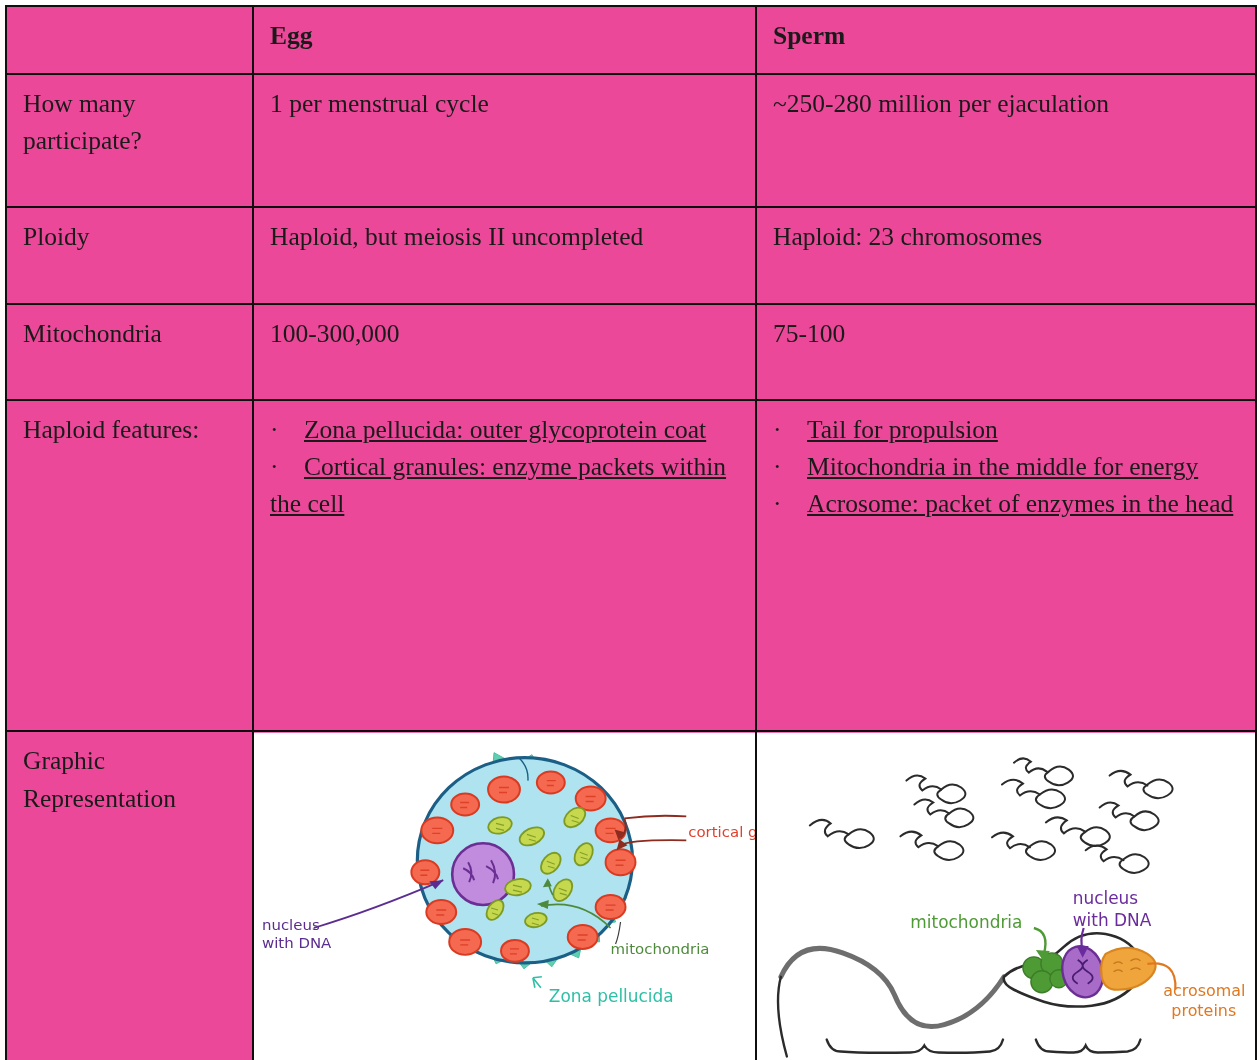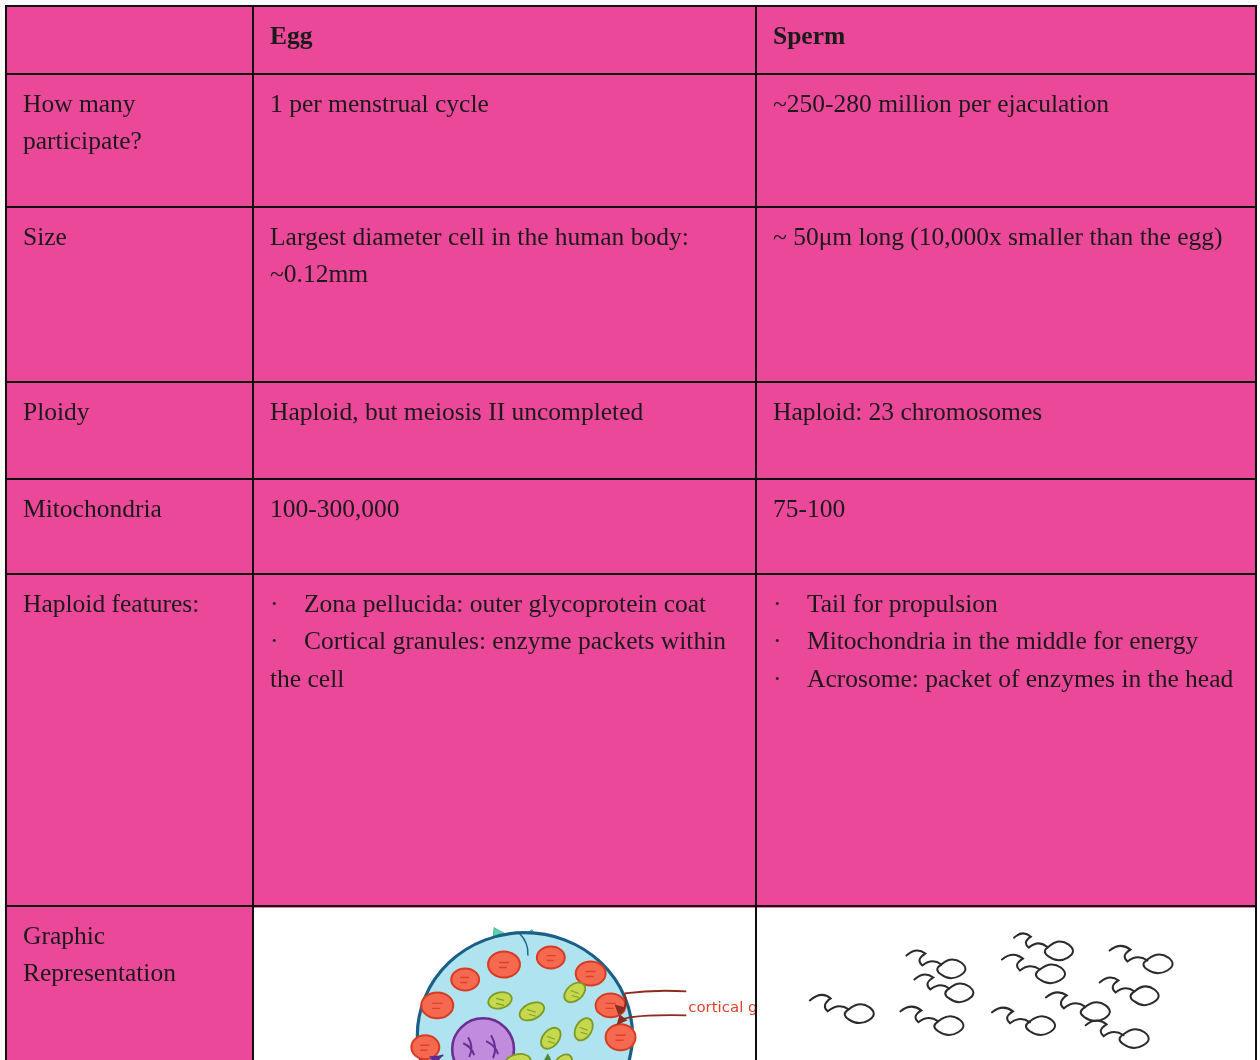--- a/index.html
+++ b/index.html
@@ -37,21 +37,21 @@
     line-height: 1.46;
     background: #ec4899;
   }
   col.c-label { width: 247px; }
   col.c-egg   { width: 503px; }
   col.c-sperm { width: 500px; }
 
   td.hdr { font-weight: bold; height: 46px; }
   td.hdr.blank { }
   .rowlabel { }
-  .bullets { margin: 0; padding: 0; }
+  .bullets { margin: 0; padding: 0; text-decoration: underline; }
   .bullet-line { display: block; }
   .bl-dot { display: inline-block; width: 34px; }
   .pad-h1 { height: 74px; }
   .pad-sz { height: 78px; }
   .pad-pl { height: 38px; }
   .pad-mi { height: 36px; }
   .pad-sf { height: 198px; }
   .graphic-cell { padding: 0 !important; height: 385px; }
   .graphic-inner { width: 100%; height: 385px; display:block; }
   .glabel-cell { }
@@ -76,25 +76,20 @@
     <td class="hdr">Egg</td>
     <td class="hdr">Sperm</td>
   </tr>
 
   <tr>
     <td class="rowlabel">How many participate?</td>
     <td><span>1 per menstrual cycle</span><div class="pad-h1"></div></td>
     <td><span>~250-280 million per ejaculation</span></td>
   </tr>
 
-  <tr>
-    <td class="rowlabel">Size</td>
-    <td><span>Largest diameter cell in the human body: ~0.12mm</span><div class="pad-sz"></div></td>
-    <td><span>~ 50μm long (10,000x smaller than the egg)</span></td>
-  </tr>
 
   <tr>
     <td class="rowlabel">Ploidy</td>
     <td><span>Haploid, but meiosis II uncompleted</span><div class="pad-pl"></div></td>
     <td><span>Haploid: 23 chromosomes</span></td>
   </tr>
 
   <tr>
     <td class="rowlabel">Mitochondria</td>
     <td><span>100-300,000</span><div class="pad-mi"></div></td>

